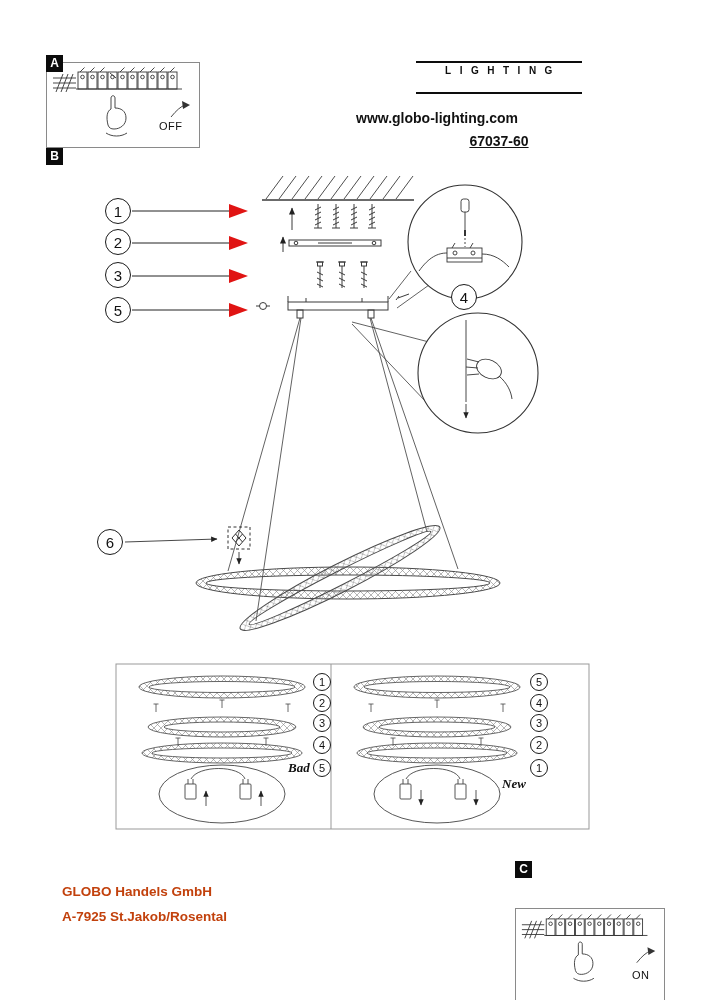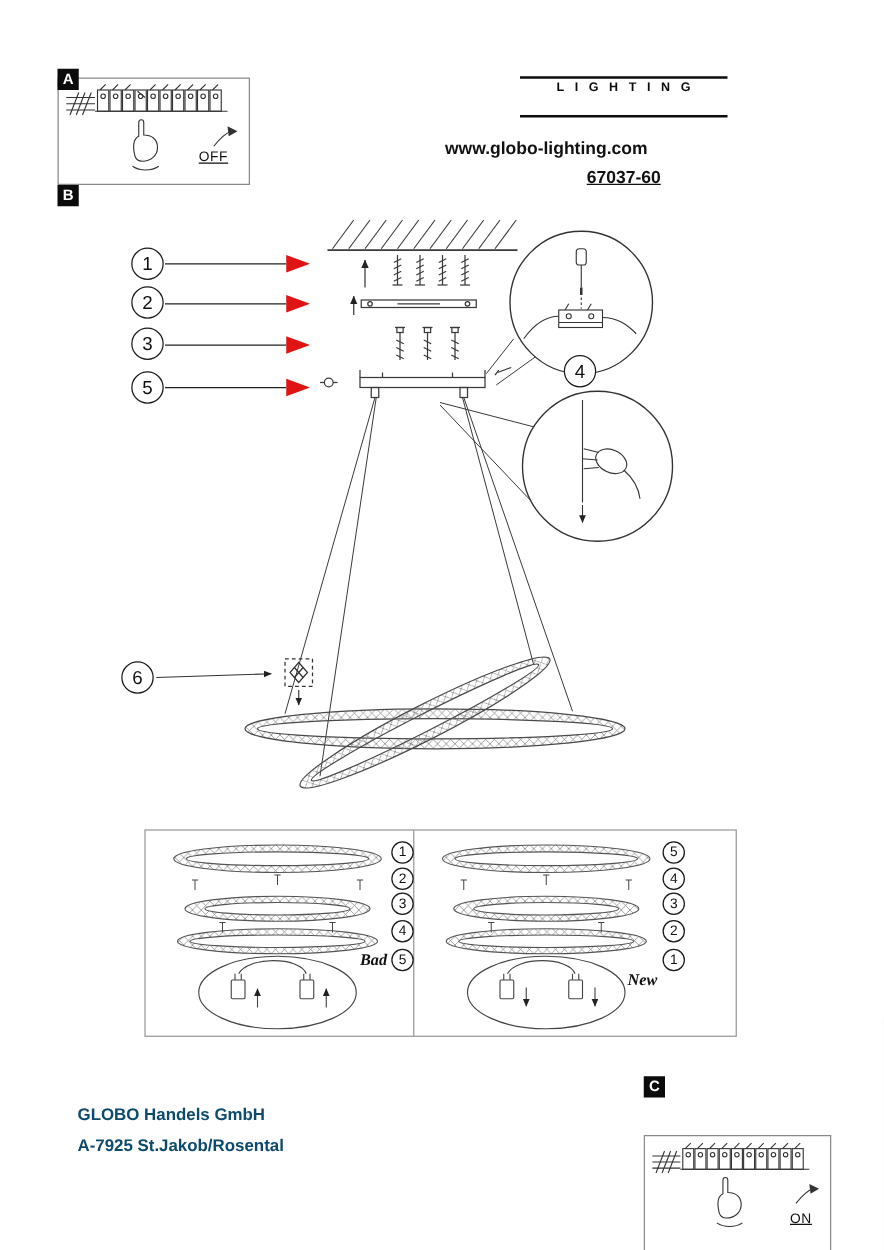--- a/index.html
+++ b/index.html
@@ -3,33 +3,33 @@
 <meta charset="utf-8">
 <style>
   * { margin:0; padding:0; box-sizing:border-box; }
   body { background:#e9e9e9; font-family:"Liberation Sans",sans-serif; }
   .page { position:relative; width:707px; height:1000px; background:#ffffff; overflow:hidden; color:#111; margin:0 auto; }
   svg.art { position:absolute; left:0; top:0; z-index:1; }
   .tagsq { position:absolute; width:17px; height:17px; background:#0b0b0b; color:#fff;
            font:700 12px/17px "Liberation Sans",sans-serif; text-align:center; z-index:6; }
   .panelbox { position:absolute; border:1px solid #8a8a8a; background:#fff; z-index:3; }
   .panelbox svg { position:absolute; left:2px; top:2px; }
-  .switch-label { position:absolute; font:400 11px "Liberation Sans",sans-serif; letter-spacing:.5px;text-decoration:underline; }
+  .switch-label { position:absolute; font:400 11px "Liberation Sans",sans-serif; letter-spacing:.5px; }
   .brandblock { position:absolute; left:416px; top:58px; width:166px; text-align:center; z-index:2; }
   .brand { font:700 37px/1 "DejaVu Serif",serif; letter-spacing:3px; color:#0d0d0d; }
   .rule { border-top:2px solid #0d0d0d; margin:3px 0 2px; }
   .brand-sub { font:700 10px "Liberation Sans",sans-serif; letter-spacing:8.5px; padding-left:8px; color:#0d0d0d; margin-bottom:16px; }
   .website { position:absolute; left:356px; top:110px; width:262px; text-align:left; font:700 14px "Liberation Sans",sans-serif; }
   .model   { position:absolute; left:368px; top:133px; width:262px; text-align:center; font:700 14px "Liberation Sans",sans-serif;text-decoration:underline; }
   .num { position:absolute; width:26px; height:26px; border:1.6px solid #1a1a1a; border-radius:50%; background:#fff;
          display:flex; align-items:center; justify-content:center; font:400 15px "Liberation Sans",sans-serif; z-index:4; }
   .numsm { position:absolute; width:18px; height:18px; border:1.2px solid #1a1a1a; border-radius:50%; background:#fff;
            display:flex; align-items:center; justify-content:center; font:400 11px "Liberation Sans",sans-serif; z-index:4; }
   .handwrit { position:absolute; font:italic 700 13px "Liberation Serif",serif; z-index:4; }
-  .footerblock { position:absolute; left:62px; top:879px; width:320px; font:700 13.5px/25px "Liberation Sans",sans-serif; color:#0c4a6e; }
+  .footerblock { position:absolute; left:62px; top:879px; width:320px; font:700 13.5px/25px "Liberation Sans",sans-serif; color:#c2410c; }
   .red { fill:var(--arrow-red,#e01413); }
 </style>
 </head>
 <body>
 
 <div class="page">
 
   <svg class="art" width="707" height="1000" viewBox="0 0 707 1000">
     <defs>
       <pattern id="xh" width="7" height="7" patternUnits="userSpaceOnUse">

